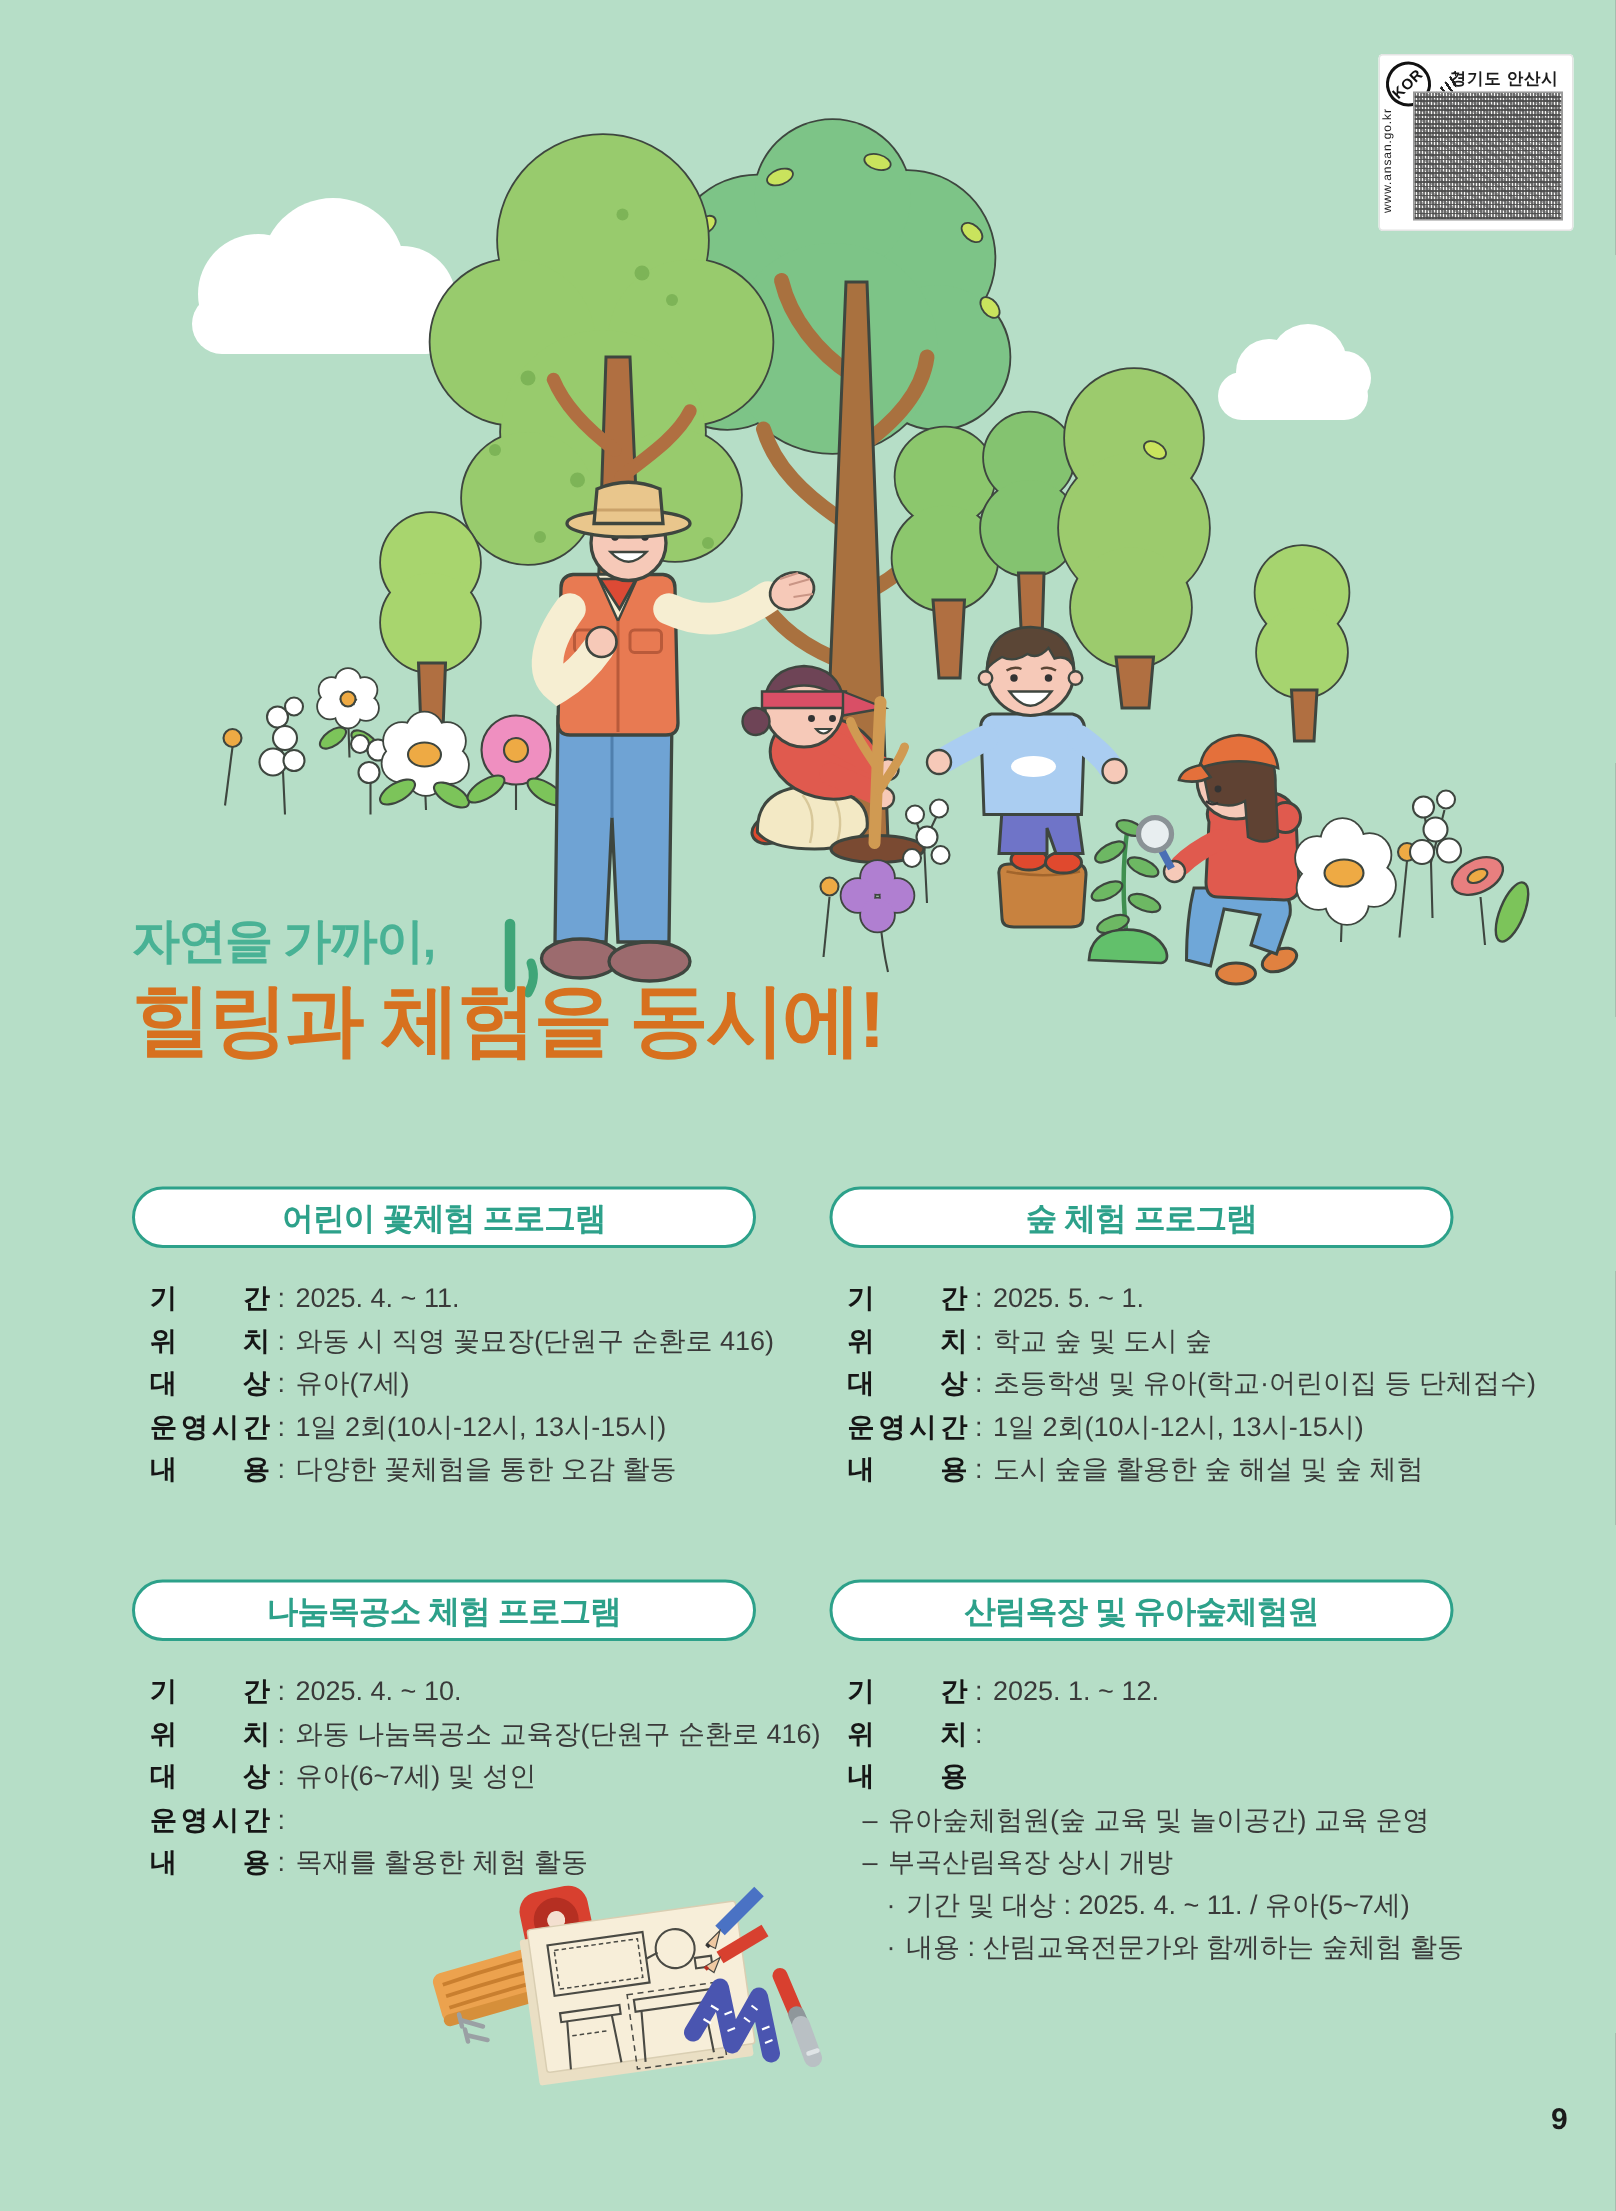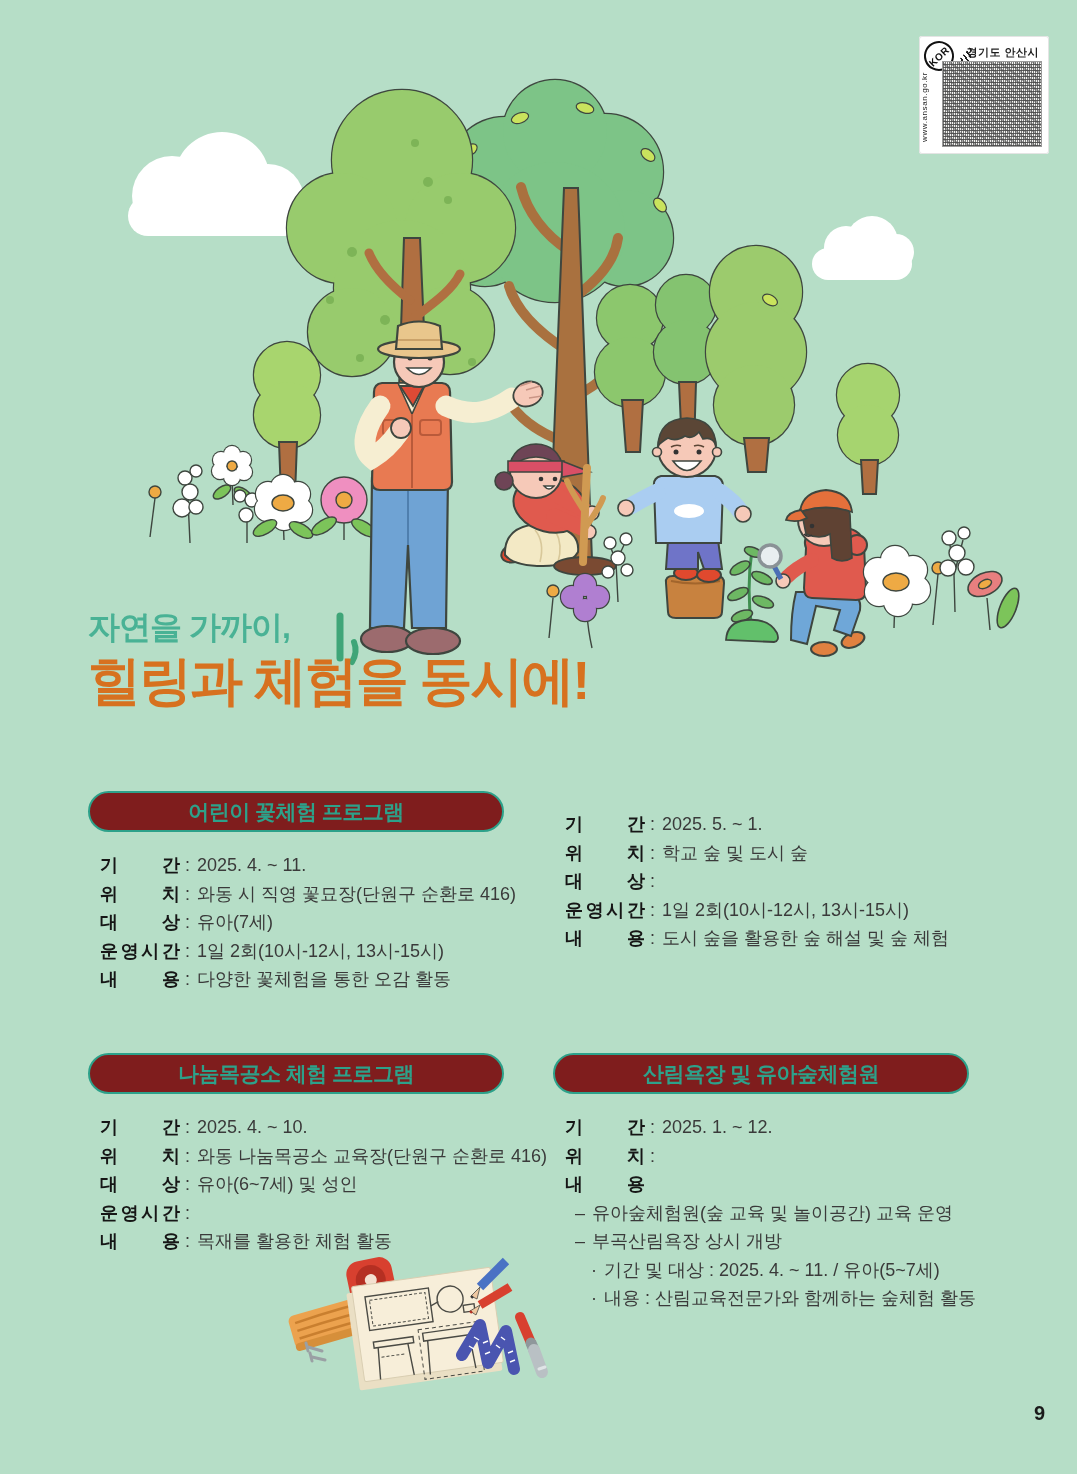--- a/index.html
+++ b/index.html
@@ -29,21 +29,21 @@
   
   .title-block{position:absolute;left:88px;top:610px;line-height:1.08;}
   .title-line1{font-size:32px;font-weight:bold;color:var(--title-teal);letter-spacing:-1px;}
   .title-line2{font-size:53px;font-weight:800;color:var(--title-orange);letter-spacing:-2px;margin-top:7px;}
   
   .card{position:absolute;width:416px;}
   .card.c0{left:88px;top:791px;}
   .card.c1{left:553px;top:791px;}
   .card.c2{left:88px;top:1053px;}
   .card.c3{left:553px;top:1053px;}
-  .card-pill{height:41px;border:2.5px solid var(--teal);border-radius:21px;background:#7f1d1d;display:flex;align-items:center;justify-content:center;}
+  .card-pill{height:41px;border:2.5px solid var(--teal);border-radius:21px;background:#ffffff;display:flex;align-items:center;justify-content:center;}
   .card-pill span{font-size:21px;font-weight:bold;color:var(--teal);letter-spacing:-0.5px;}
   .card-body{padding:19px 0 0 12px;font-size:18px;color:var(--text);white-space:nowrap;}
   .row{display:flex;line-height:28.5px;}
   .row-label{display:inline-flex;justify-content:space-between;width:80px;font-weight:bold;color:var(--label);flex:0 0 80px;}
   .row-colon{margin:0 7px 0 5px;color:var(--text);}
   .li{line-height:28.5px;}
   .li.level-1{padding-left:10px;}
   .li.level-2{padding-left:26px;}
   .li-bullet{margin-right:7px;}
   
@@ -460,20 +460,23 @@
     <span class="row-label">
             <span>내</span>
             <span>용</span>
           </span>
     <span class="row-colon">:</span>
     <span class="row-value">다양한 꽃체험을 통한 오감 활동</span>
   </div>
 </div>
   </section>
   <section class="card c1">
+    <div class="card-pill">
+        <span>숲 체험 프로그램</span>
+      </div>
     <div class="card-body">
   <div class="row">
     <span class="row-label">
             <span>기</span>
             <span>간</span>
           </span>
     <span class="row-colon">:</span>
     <span class="row-value">2025. 5. ~ 1.</span>
   </div>
 
@@ -485,20 +488,21 @@
     <span class="row-colon">:</span>
     <span class="row-value">학교 숲 및 도시 숲</span>
   </div>
 
   <div class="row">
     <span class="row-label">
             <span>대</span>
             <span>상</span>
           </span>
     <span class="row-colon">:</span>
+    <span class="row-value">초등학생 및 유아(학교·어린이집 등 단체접수)</span>
   </div>
 
   <div class="row">
     <span class="row-label">
             <span>운</span>
             <span>영</span>
             <span>시</span>
             <span>간</span>
           </span>
     <span class="row-colon">:</span>

